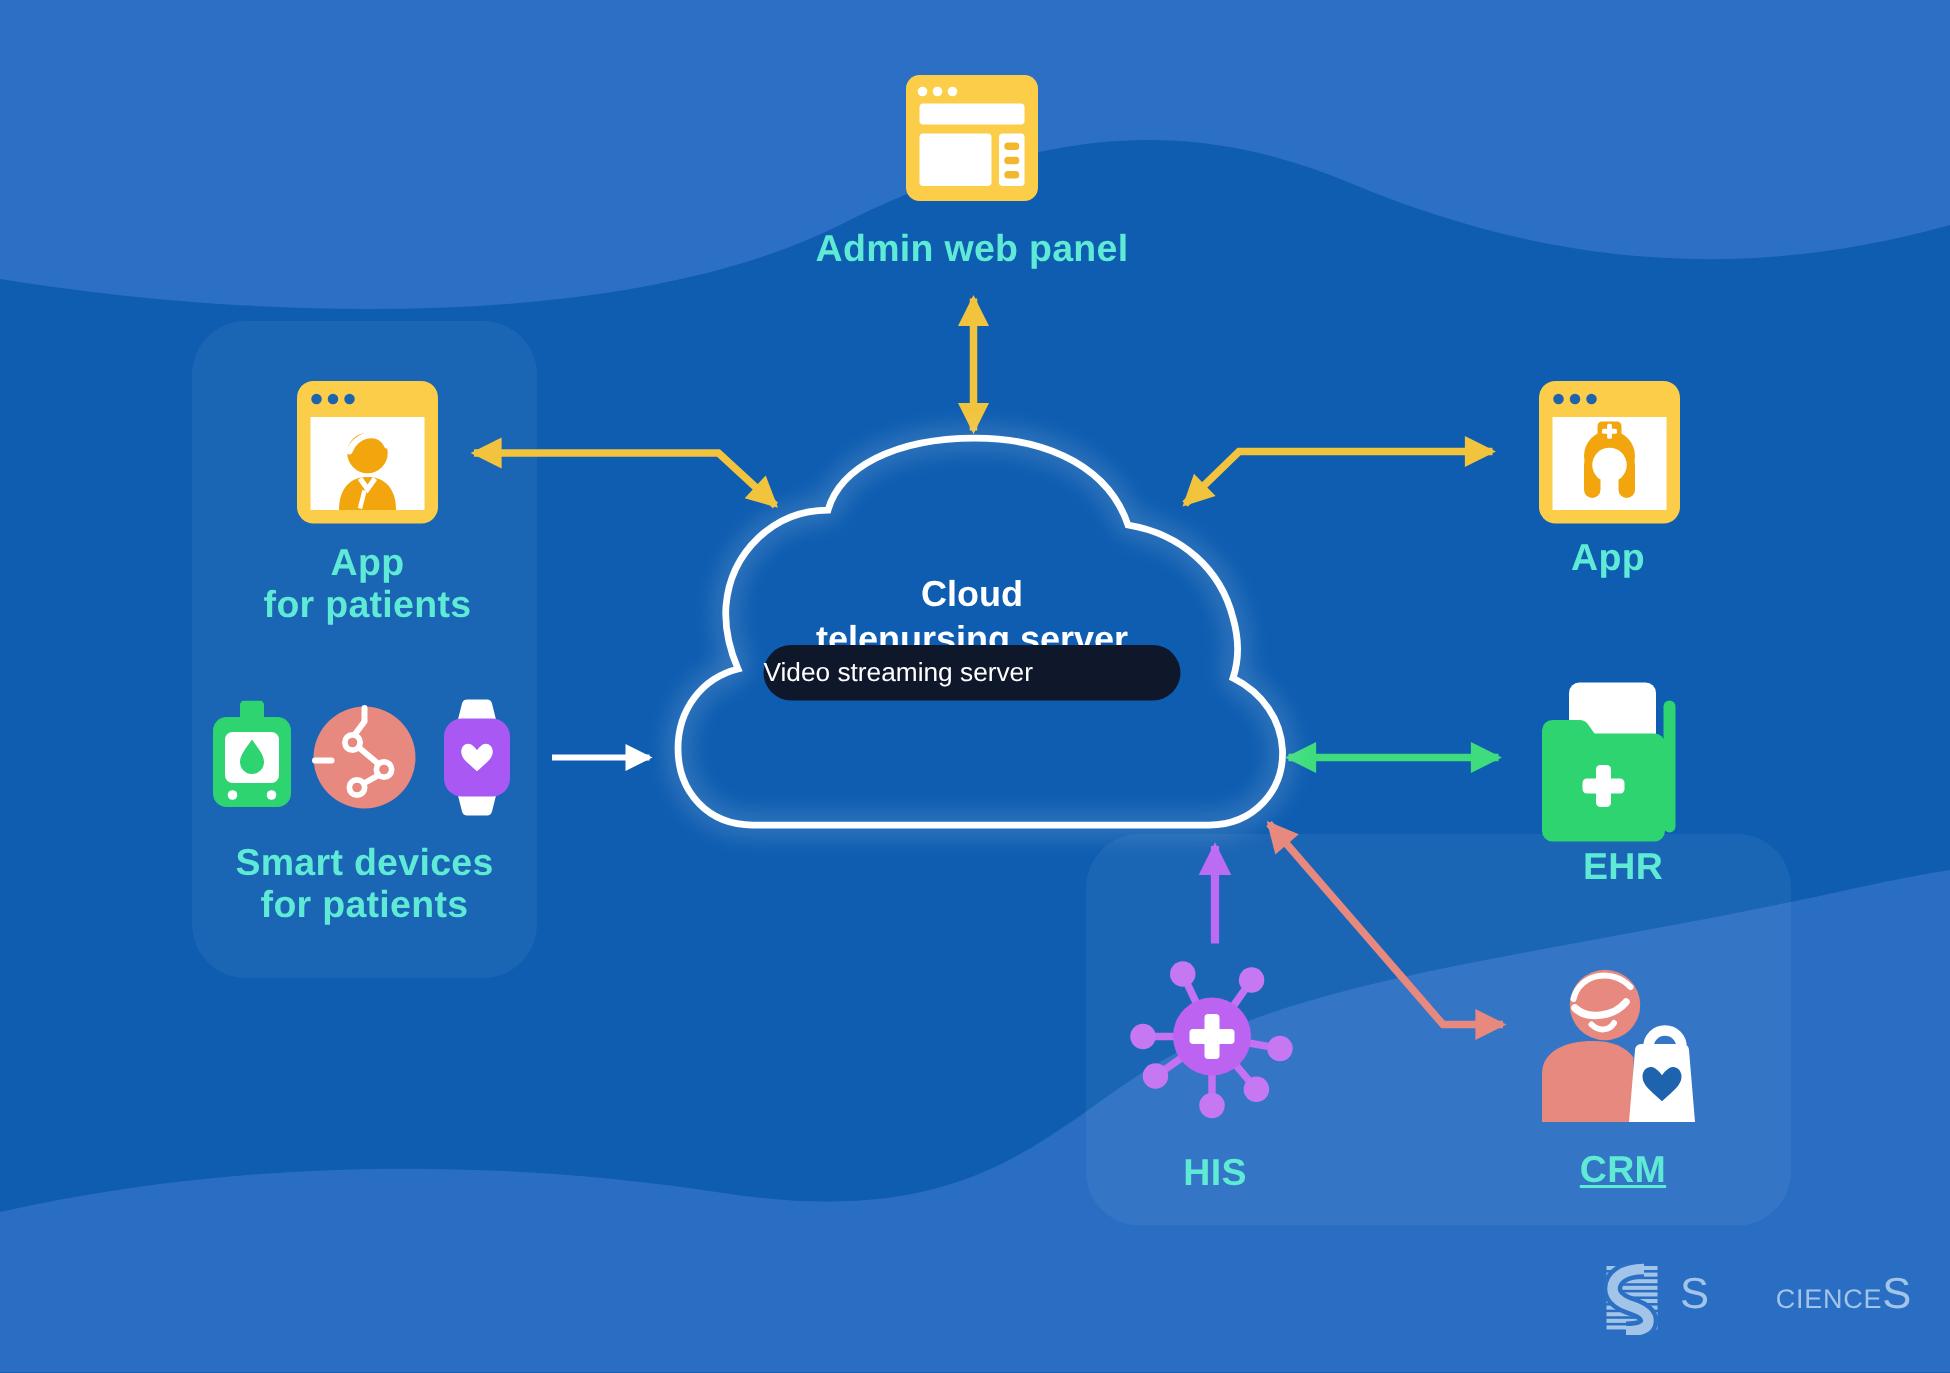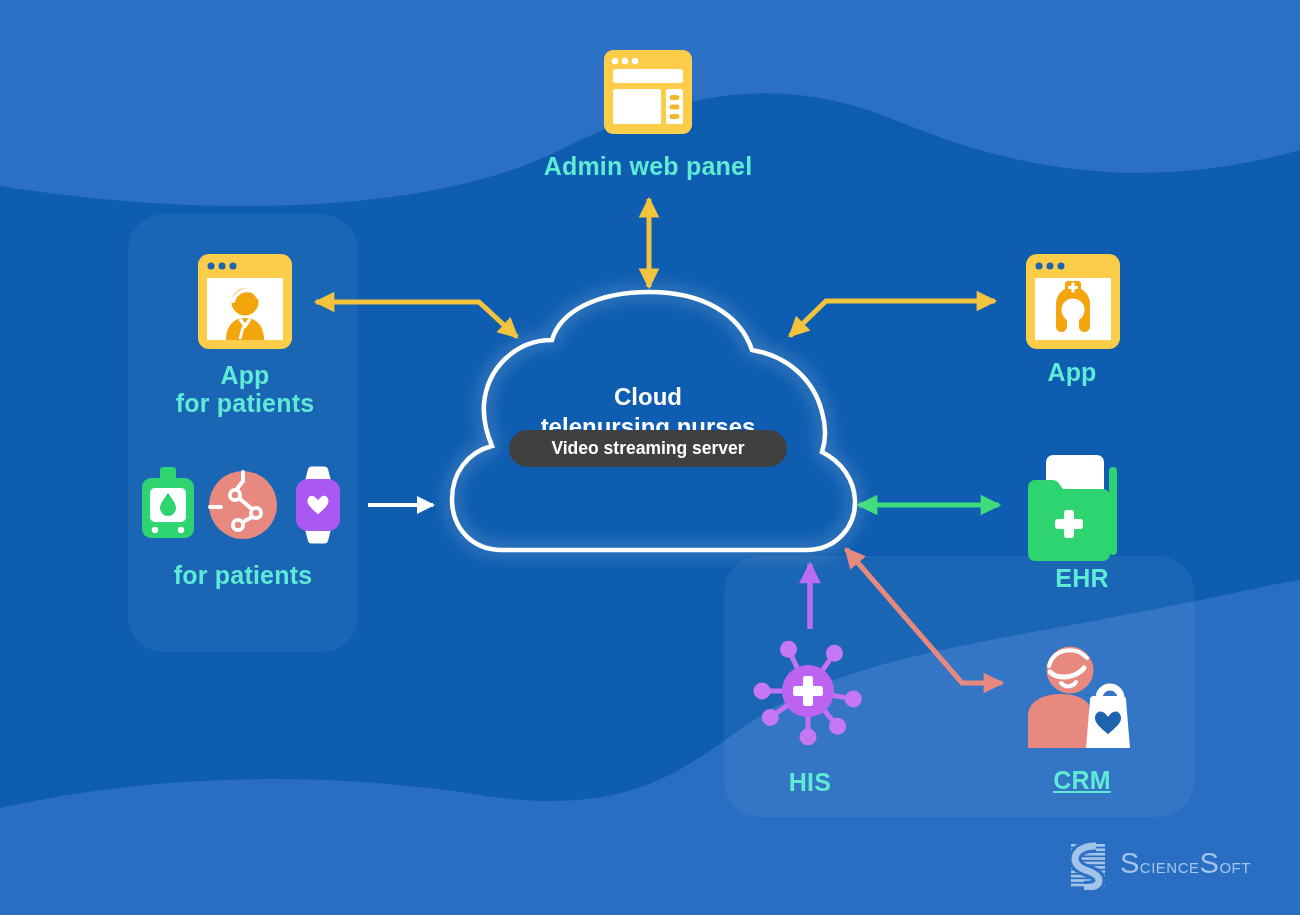--- a/index.html
+++ b/index.html
@@ -11,33 +11,32 @@
   .icon{position:absolute;}
   .label{
     position:absolute;color:#5eead4;font-weight:700;font-size:25px;
     line-height:28px;text-align:center;letter-spacing:.2px;
   }
   .cloud-title{
     position:absolute;left:498px;top:350px;width:300px;text-align:center;
     color:#ffffff;font-weight:700;font-size:24px;line-height:30px;margin-top:32px;
   }
   .pill{
-    position:absolute;height:37px;border-radius:19px;background:#404040;
-    color:#fff;font-weight:700;font-size:17.5px;line-height:37px;
-    text-align:center;
+    position:absolute;height:37px;border-radius:19px;background:#0f172a;
+    color:#fff;font-weight:400;font-size:17.5px;line-height:37px;
   }
   .pill1{left:509px;top:430px;width:278px;}
   .pill2{left:506px;top:479px;width:284px;}
   .logo{
     position:absolute;left:1066px;top:840px;display:flex;align-items:center;
     color:#A3C4E9;
   }
   .logo-text{margin-left:10px;font-weight:400;letter-spacing:.5px;line-height:46px;white-space:nowrap;}
   .logo-big{font-size:29px;}
-  .logo-small{font-size:15px;text-transform:uppercase;}
+  .logo-small{font-size:18px;text-transform:uppercase;margin-left:44px;}
 </style>
 </head>
 <body>
 
 <div class="stage">
 
   <svg class="bg" width="1300" height="915" viewBox="0 0 1300 915">
     <rect x="0" y="0" width="1300" height="915" fill="#0E5DB1"></rect>
     <path d="M0,0 H1300 V150 C1150,192 1020,172 900,122 C800,80 700,80 560,150 C420,220 180,215 0,186 Z" fill="#2B70C4"></path>
     <path d="M0,915 V808 C160,772 330,772 480,795 C640,820 690,762 760,716 C860,652 1000,642 1210,598 C1250,589 1280,583 1300,580 L1300,915 Z" fill="#2B70C4" opacity="0.92"></path>
@@ -82,21 +81,21 @@
              C 702 292 740 314 752 350
              C 788 356 814 380 822 412
              C 826 426 826 440 822 452
              C 842 462 854 480 855 500
              C 856 527 836 550 806 550
              L 502 550 Z" fill="none" stroke="#FFFFFF" stroke-width="4.5" style="filter:drop-shadow(0 0 9px rgba(255,255,255,0.55));"></path>
   </svg>
 
   <div class="cloud-title">
     <div>Cloud</div>
-    <div>telenursing nurses</div>
+    <div>telenursing server</div>
   </div>
   <div class="pill pill1">Video streaming server</div>
 
   <svg class="icon" style="left:604px;top:50px;" width="88" height="86" viewBox="0 0 88 86">
     <rect x="0" y="0" width="88" height="84" rx="9" fill="#FBCD49"></rect>
     <circle cx="11" cy="11" r="3.2" fill="#fff"></circle>
       <circle cx="21" cy="11" r="3.2" fill="#fff"></circle>
       <circle cx="31" cy="11" r="3.2" fill="#fff"></circle>
     <rect x="9" y="19" width="70" height="14" rx="2.5" fill="#fff"></rect>
     <rect x="9" y="39" width="48" height="35" rx="2.5" fill="#fff"></rect>
@@ -147,20 +146,21 @@
     <circle cx="31" cy="56" r="7" fill="#fff"></circle>
       <circle cx="31" cy="56" r="3.2" fill="#E8897F"></circle>
   </svg>
   <svg class="icon" style="left:295px;top:466px;" width="46" height="78" viewBox="0 0 46 78">
     <path d="M10,15 L13,3 a3.5,3.5 0 0 1 3.4,-2.6 h13.2 a3.5,3.5 0 0 1 3.4,2.6 L36,15 Z" fill="#fff"></path>
     <path d="M10,63 L13,75 a3.5,3.5 0 0 0 3.4,2.6 h13.2 a3.5,3.5 0 0 0 3.4,-2.6 L36,63 Z" fill="#fff"></path>
     <rect x="1" y="13" width="44" height="52" rx="12" fill="#A958F3"></rect>
     <path transform="translate(12.5,29.5)" d="M10.5,18.7 C4.4,13.2 0,10 0,5.6 C0,1.3 3.8,-0.9 6.7,0.9 C8.4,2 9.9,3.8 10.5,4.7 C11.1,3.8 12.6,2 14.3,0.9 C17.2,-0.9 21,1.3 21,5.6 C21,10 16.6,13.2 10.5,18.7 Z" fill="#fff"></path>
   </svg>
   <div class="label" style="left:123px;top:561px;width:240px;">
+    <div>Smart devices</div>
     <div>for patients</div>
   </div>
 
   <svg class="icon" style="left:1026px;top:254px;" width="94" height="96" viewBox="0 0 94 96">
     <rect x="0" y="0" width="94" height="95" rx="11" fill="#FBCD49"></rect>
     <circle cx="13" cy="12" r="3.5" fill="#1D63AE"></circle>
       <circle cx="24" cy="12" r="3.5" fill="#1D63AE"></circle>
       <circle cx="35" cy="12" r="3.5" fill="#1D63AE"></circle>
     <rect x="9" y="24" width="76" height="62" fill="#fff"></rect>
     <g>

